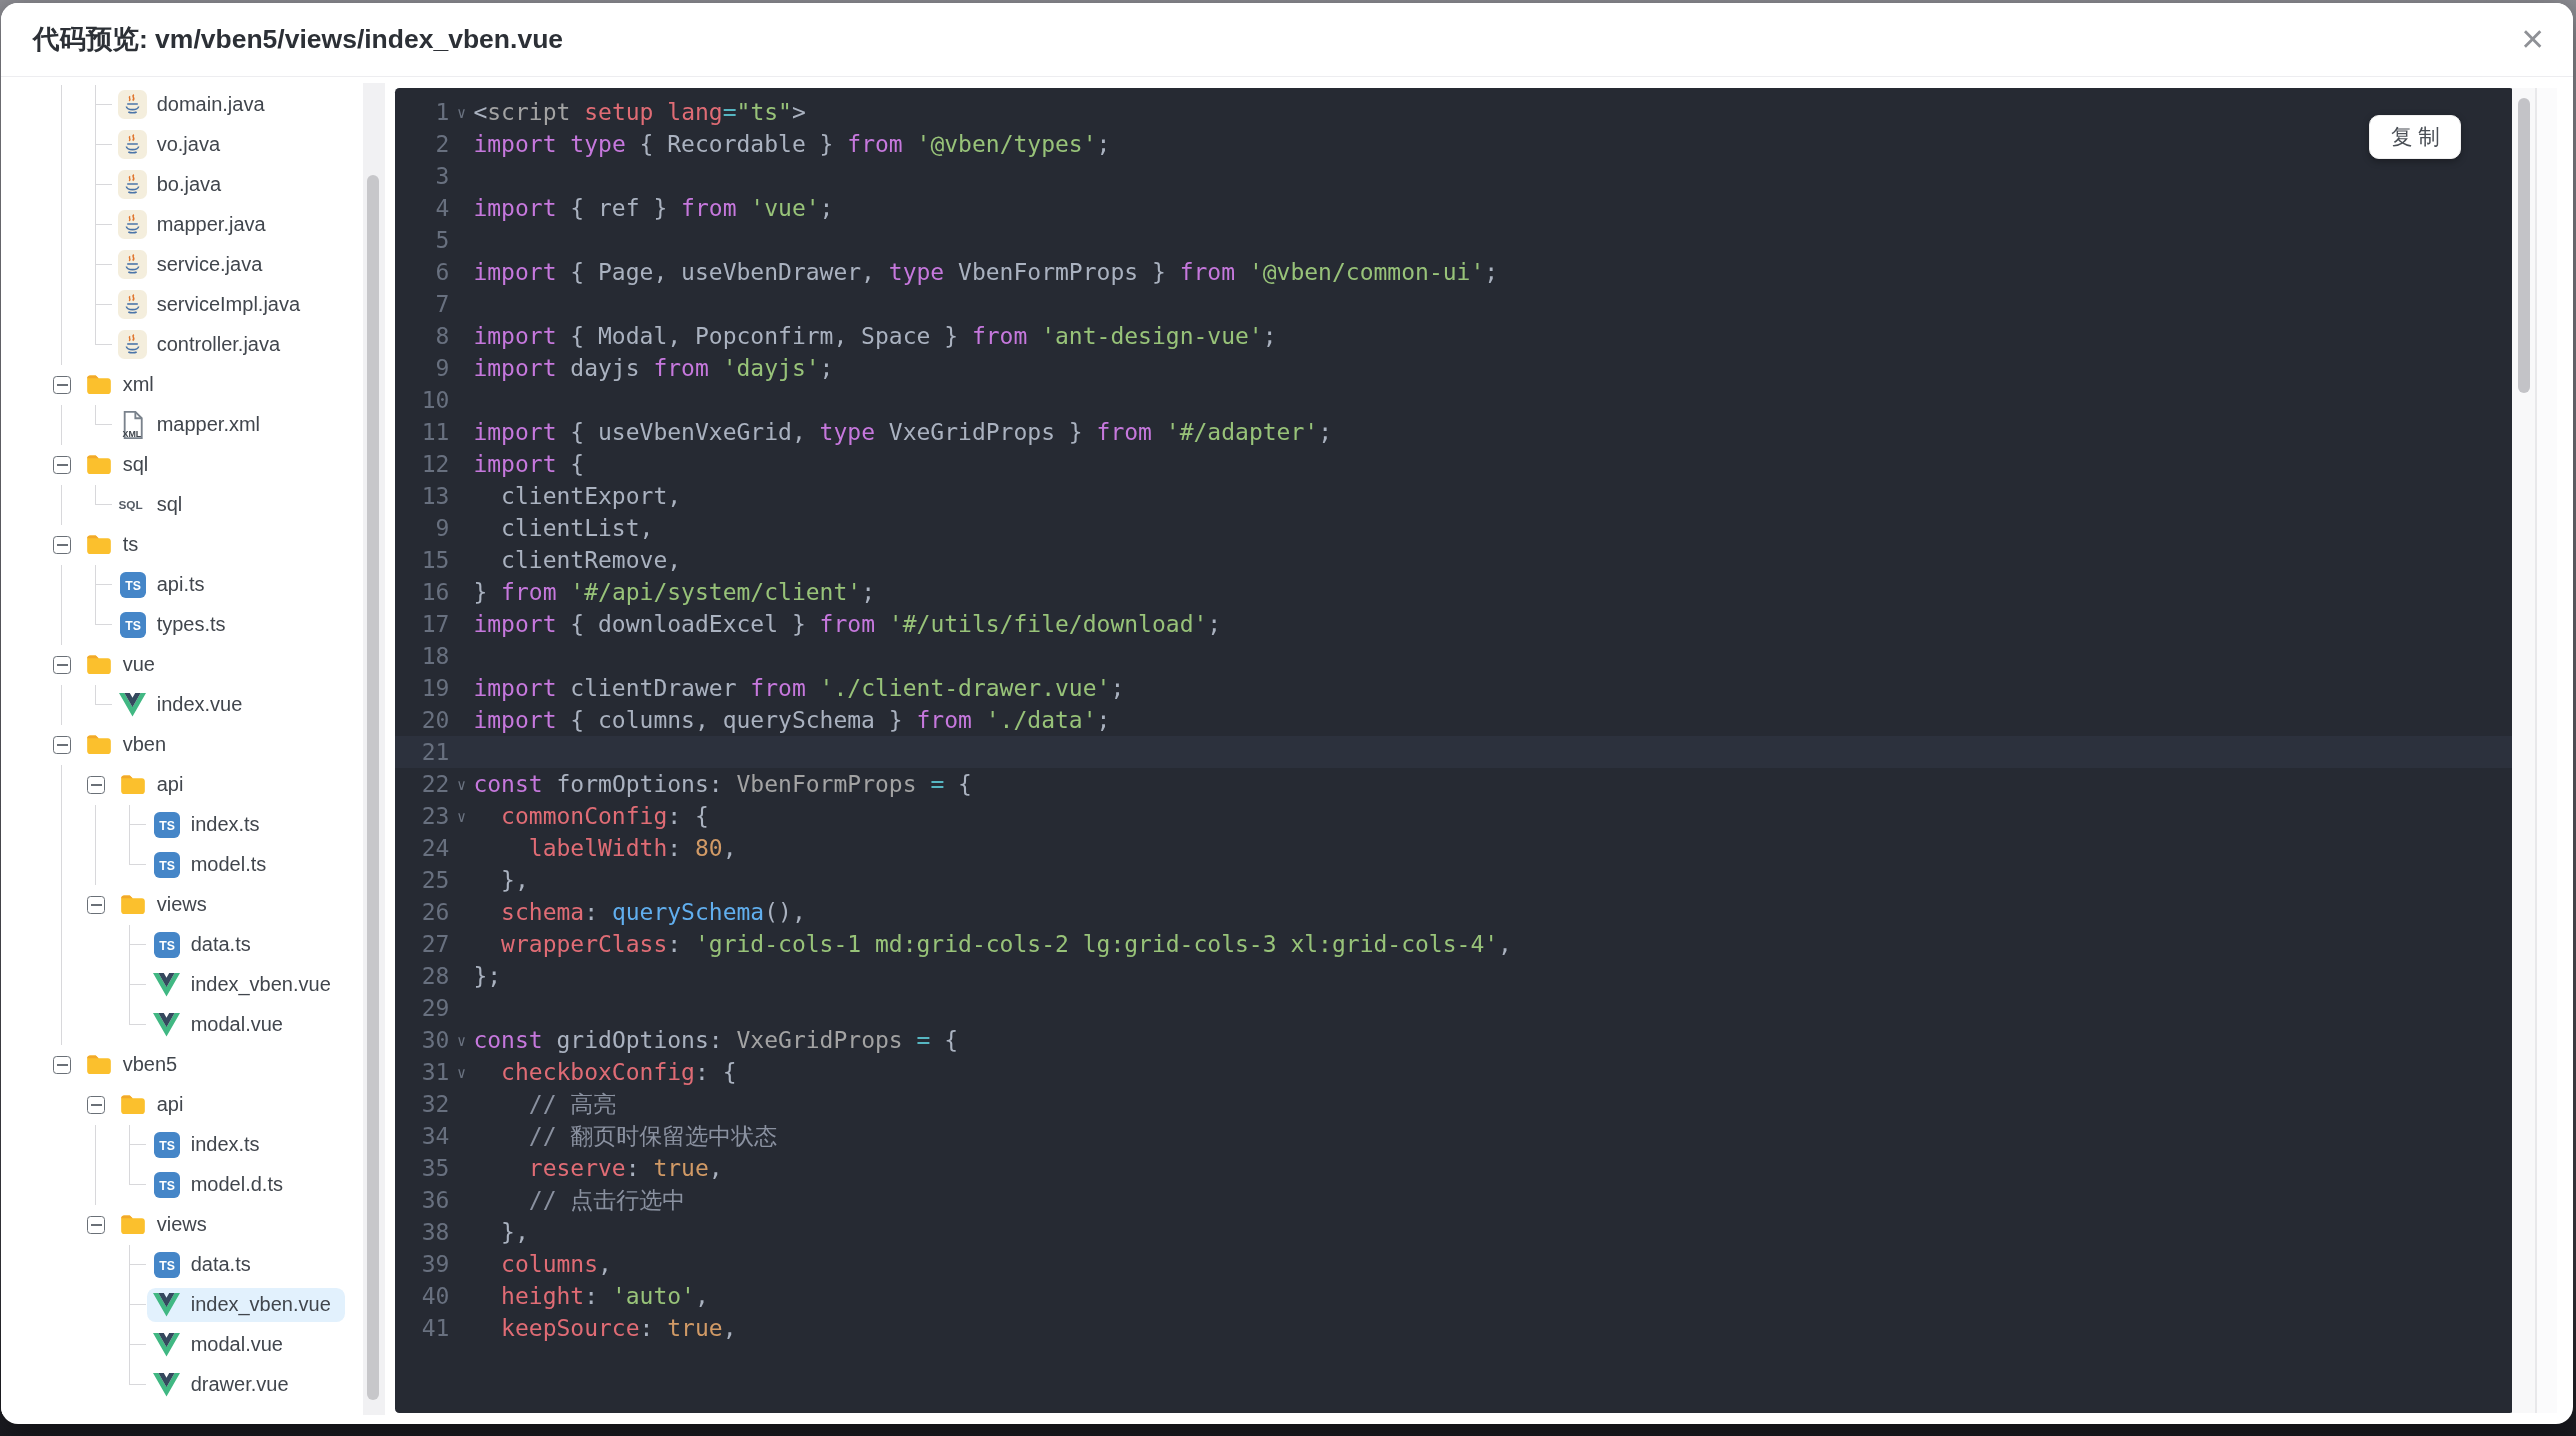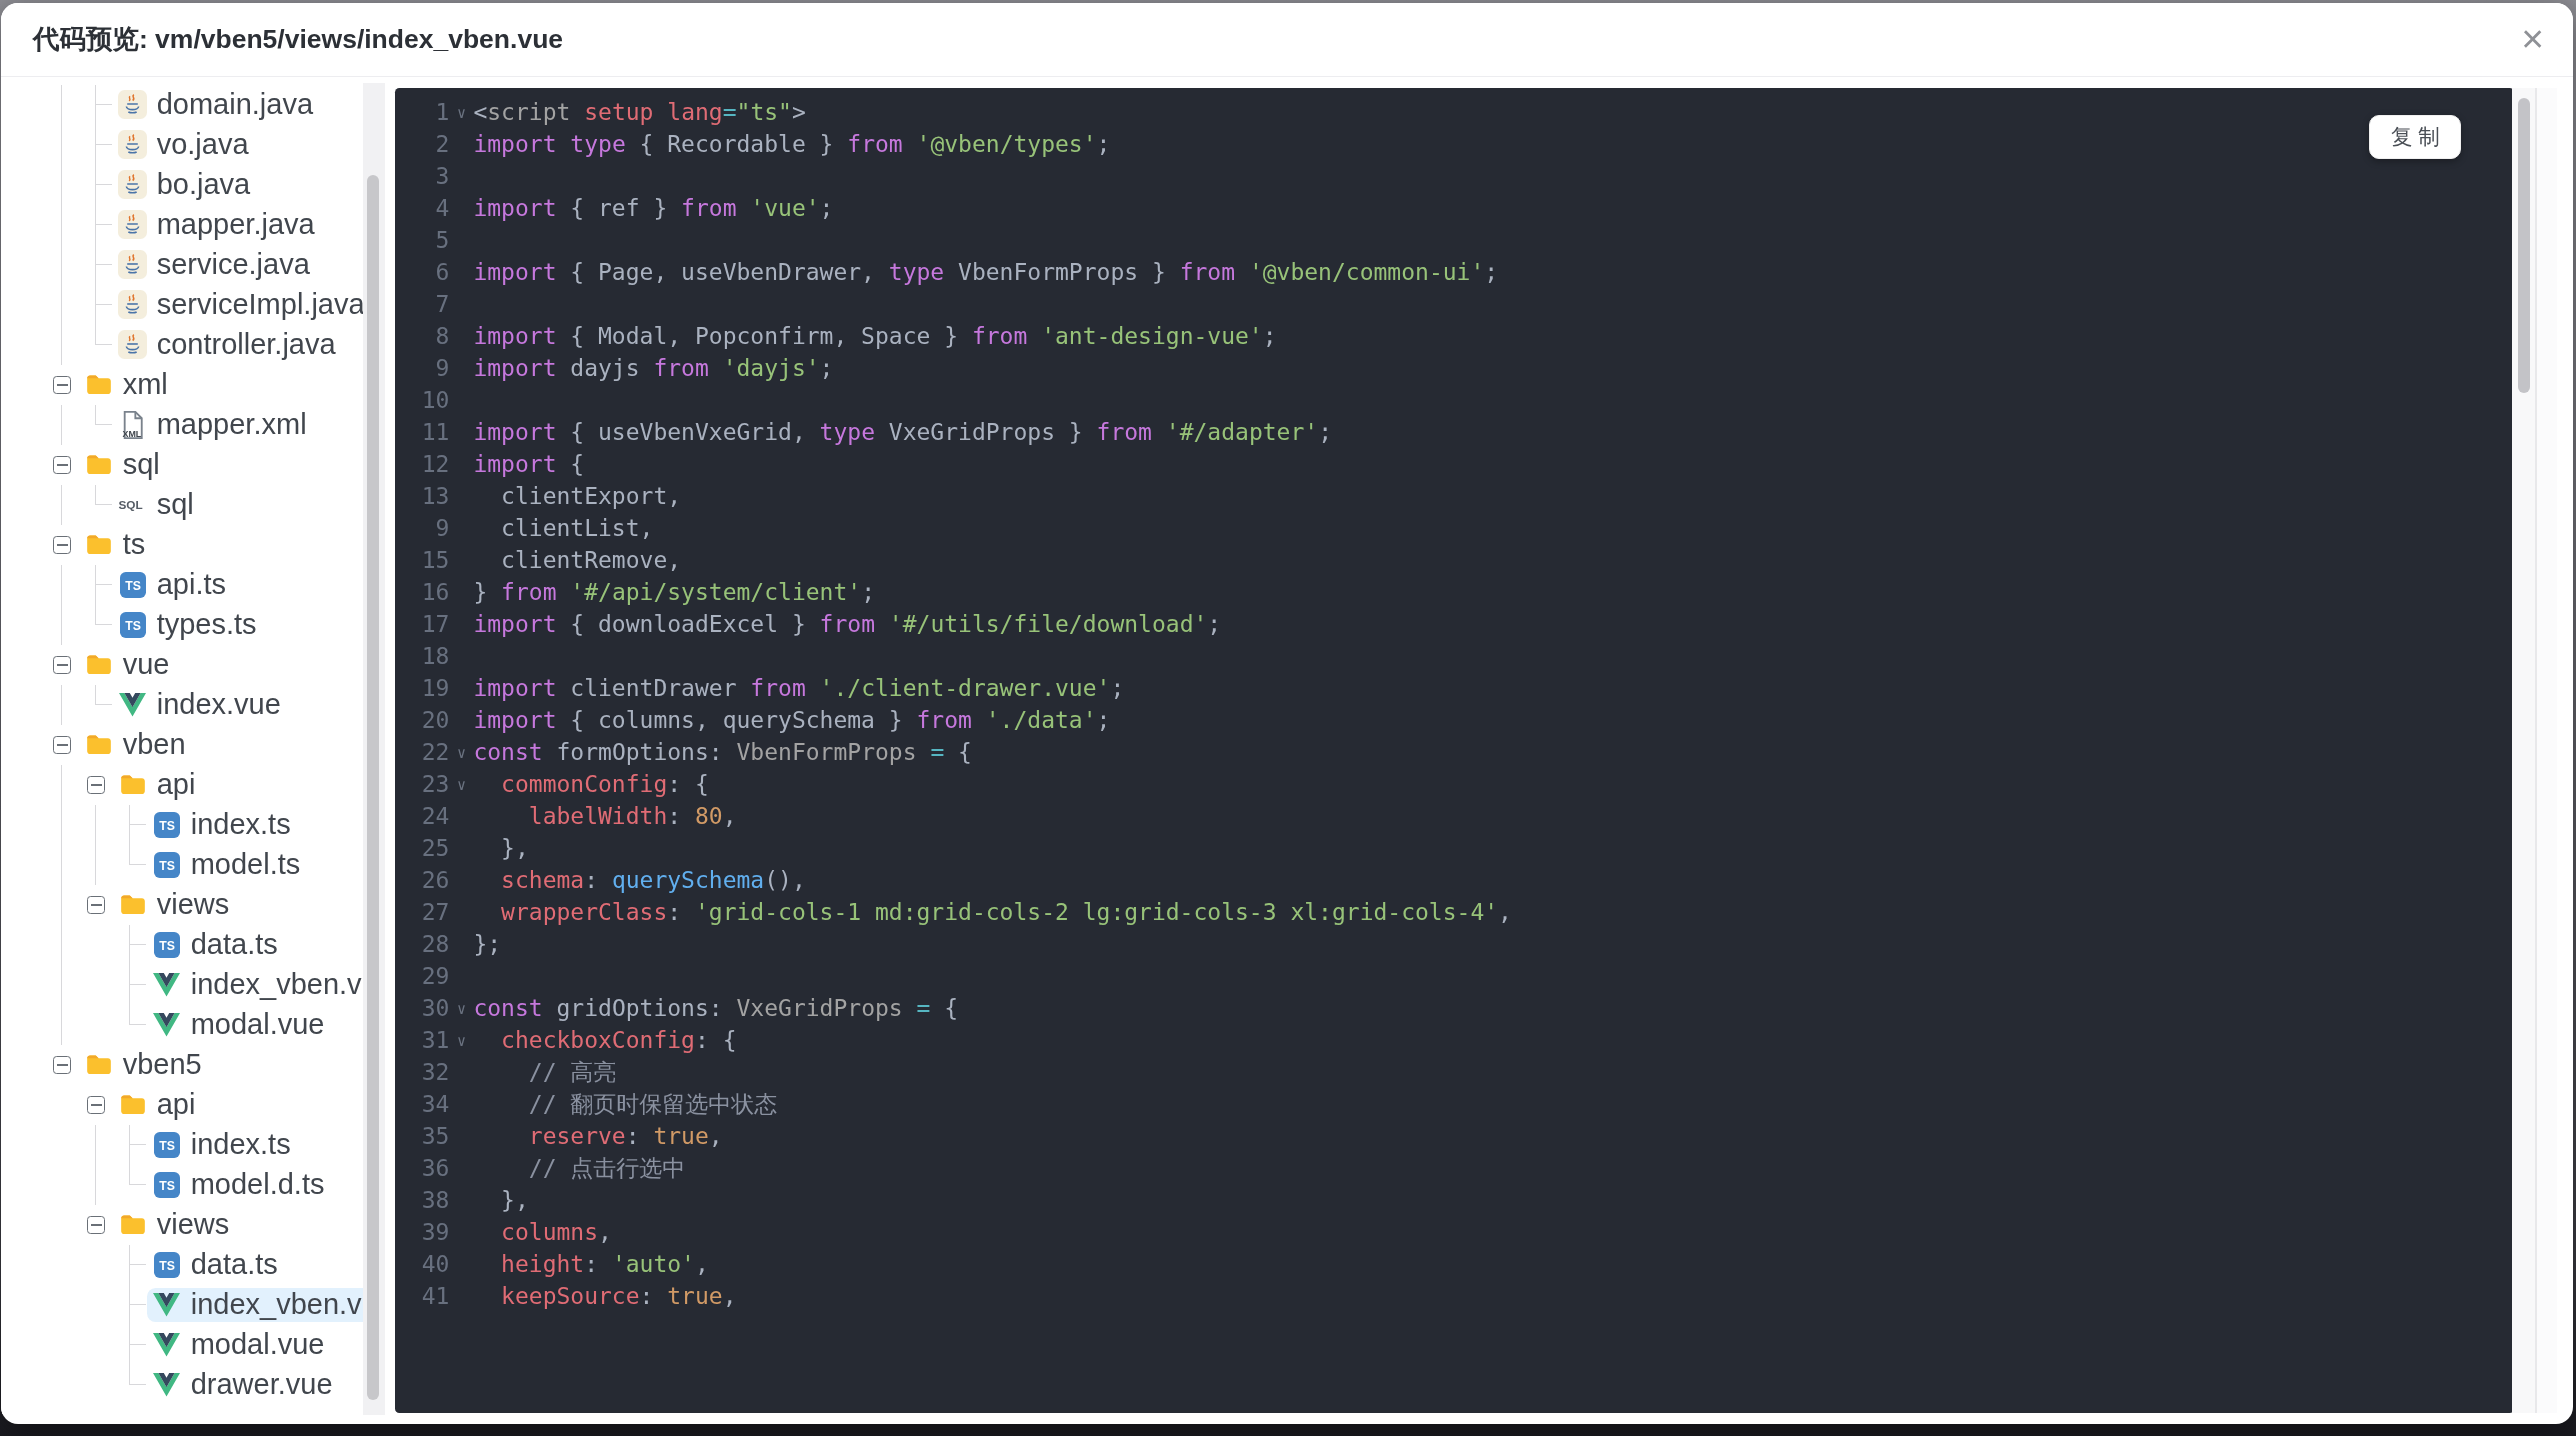--- a/index.html
+++ b/index.html
@@ -24,21 +24,21 @@
   .pfx { width:34px; height:40px; position:relative; flex:none; }
   .pfx .vl { position:absolute; left:15.7px; top:0; bottom:0; width:1.4px; background:#d8d8db; }
   .pfx .vl.half { bottom:20px; }
   .pfx .hz { position:absolute; left:15.7px; top:19.3px; right:1.4px; height:1.4px; background:#d8d8db; }
   .expc { width:34px; height:40px; flex:none; display:flex; align-items:center; justify-content:center; }
   .exp { width:18px; height:18px; border:1.7px solid #6a7077; border-radius:3.6px; position:relative; background:#fff; }
   .exp::after { content:""; position:absolute; left:2.9px; right:2.9px; top:50%; margin-top:-0.9px; height:1.7px; background:#6a7077; }
   .tinner { display:flex; align-items:center; height:34px; border-radius:8.6px; padding-right:14.3px; }
   .tinner.sel { background:#e2f1fd; }
   .iconc { width:39px; height:34px; flex:none; display:flex; align-items:center; justify-content:center; }
-  .tlabel { font-size:29px; color:#41464d; margin-left:4.3px; white-space:nowrap; }
+  .tlabel { font-size:20px; color:#41464d; margin-left:4.3px; white-space:nowrap; }
   
   .tree-rail { position:absolute; left:362px; top:80px; width:21.5px; height:1332px; background:#f1f1f3; }
   .tree-thumb { position:absolute; left:366px; top:172px; width:12px; height:1225px; background:#c7c7ca; border-radius:6.4px; }
   
   .code {
     position:absolute; left:394px; top:85px; width:2119px; height:1325px;
     background:#262a33; border-radius:4.3px; overflow:hidden; padding-top:8.6px;
     font-family:"DejaVu Sans Mono", monospace; font-size:23px; line-height:32px;
   }
   .cl { display:flex; height:32px; white-space:pre; }
@@ -687,20 +687,21 @@
       <div class="cl"><span class="num">11</span><span class="fold"></span><span class="ctext"><span class="tk-k">import</span><span class="tk-v"> { useVbenVxeGrid, </span><span class="tk-k">type</span><span class="tk-v"> VxeGridProps } </span><span class="tk-k">from</span><span class="tk-v"> </span><span class="tk-s">'#/adapter'</span><span class="tk-v">;</span></span></div>
       <div class="cl"><span class="num">12</span><span class="fold"></span><span class="ctext"><span class="tk-k">import</span><span class="tk-v"> {</span></span></div>
       <div class="cl"><span class="num">13</span><span class="fold"></span><span class="ctext"><span class="tk-v">  clientExport,</span></span></div>
       <div class="cl"><span class="num">9</span><span class="fold"></span><span class="ctext"><span class="tk-v">  clientList,</span></span></div>
       <div class="cl"><span class="num">15</span><span class="fold"></span><span class="ctext"><span class="tk-v">  clientRemove,</span></span></div>
       <div class="cl"><span class="num">16</span><span class="fold"></span><span class="ctext"><span class="tk-v">} </span><span class="tk-k">from</span><span class="tk-v"> </span><span class="tk-s">'#/api/system/client'</span><span class="tk-v">;</span></span></div>
       <div class="cl"><span class="num">17</span><span class="fold"></span><span class="ctext"><span class="tk-k">import</span><span class="tk-v"> { downloadExcel } </span><span class="tk-k">from</span><span class="tk-v"> </span><span class="tk-s">'#/utils/file/download'</span><span class="tk-v">;</span></span></div>
       <div class="cl"><span class="num">18</span><span class="fold"></span><span class="ctext"></span></div>
       <div class="cl"><span class="num">19</span><span class="fold"></span><span class="ctext"><span class="tk-k">import</span><span class="tk-v"> clientDrawer </span><span class="tk-k">from</span><span class="tk-v"> </span><span class="tk-s">'./client-drawer.vue'</span><span class="tk-v">;</span></span></div>
       <div class="cl"><span class="num">20</span><span class="fold"></span><span class="ctext"><span class="tk-k">import</span><span class="tk-v"> { columns, querySchema } </span><span class="tk-k">from</span><span class="tk-v"> </span><span class="tk-s">'./data'</span><span class="tk-v">;</span></span></div>
+      <div class="cl hl"><span class="num">21</span><span class="fold"></span><span class="ctext"></span></div>
       <div class="cl"><span class="num">22</span><span class="fold">∨</span><span class="ctext"><span class="tk-k">const</span><span class="tk-v"> formOptions: </span><span class="tk-t">VbenFormProps</span><span class="tk-o"> = </span><span class="tk-v">{</span></span></div>
       <div class="cl"><span class="num">23</span><span class="fold">∨</span><span class="ctext"><span class="tk-r">  commonConfig</span><span class="tk-v">: {</span></span></div>
       <div class="cl"><span class="num">24</span><span class="fold"></span><span class="ctext"><span class="tk-r">    labelWidth</span><span class="tk-v">: </span><span class="tk-n">80</span><span class="tk-v">,</span></span></div>
       <div class="cl"><span class="num">25</span><span class="fold"></span><span class="ctext"><span class="tk-v">  },</span></span></div>
       <div class="cl"><span class="num">26</span><span class="fold"></span><span class="ctext"><span class="tk-r">  schema</span><span class="tk-v">: </span><span class="tk-f">querySchema</span><span class="tk-v">(),</span></span></div>
       <div class="cl"><span class="num">27</span><span class="fold"></span><span class="ctext"><span class="tk-r">  wrapperClass</span><span class="tk-v">: </span><span class="tk-s">'grid-cols-1 md:grid-cols-2 lg:grid-cols-3 xl:grid-cols-4'</span><span class="tk-v">,</span></span></div>
       <div class="cl"><span class="num">28</span><span class="fold"></span><span class="ctext"><span class="tk-v">};</span></span></div>
       <div class="cl"><span class="num">29</span><span class="fold"></span><span class="ctext"></span></div>
       <div class="cl"><span class="num">30</span><span class="fold">∨</span><span class="ctext"><span class="tk-k">const</span><span class="tk-v"> gridOptions: </span><span class="tk-t">VxeGridProps</span><span class="tk-o"> = </span><span class="tk-v">{</span></span></div>
       <div class="cl"><span class="num">31</span><span class="fold">∨</span><span class="ctext"><span class="tk-r">  checkboxConfig</span><span class="tk-v">: {</span></span></div>

